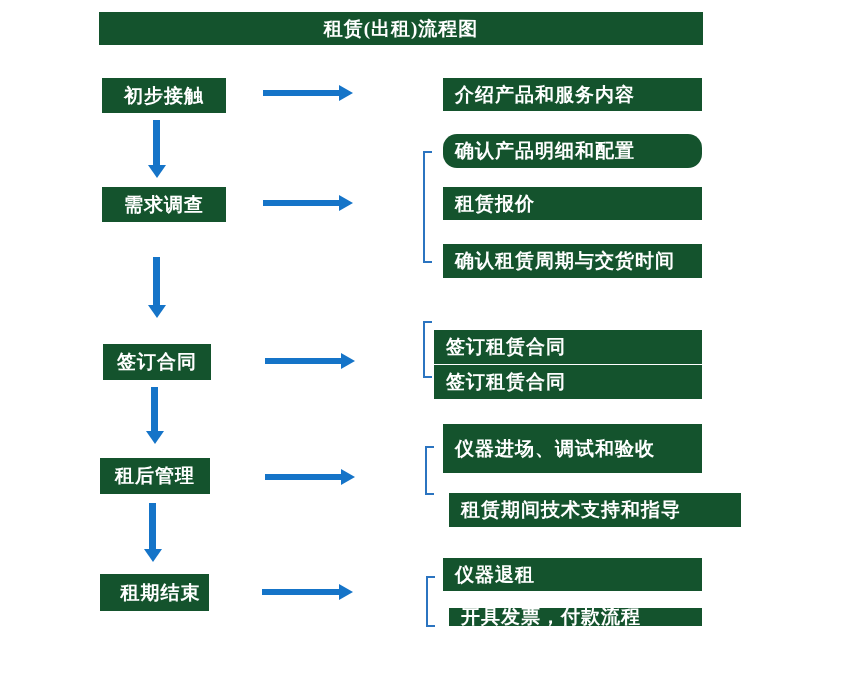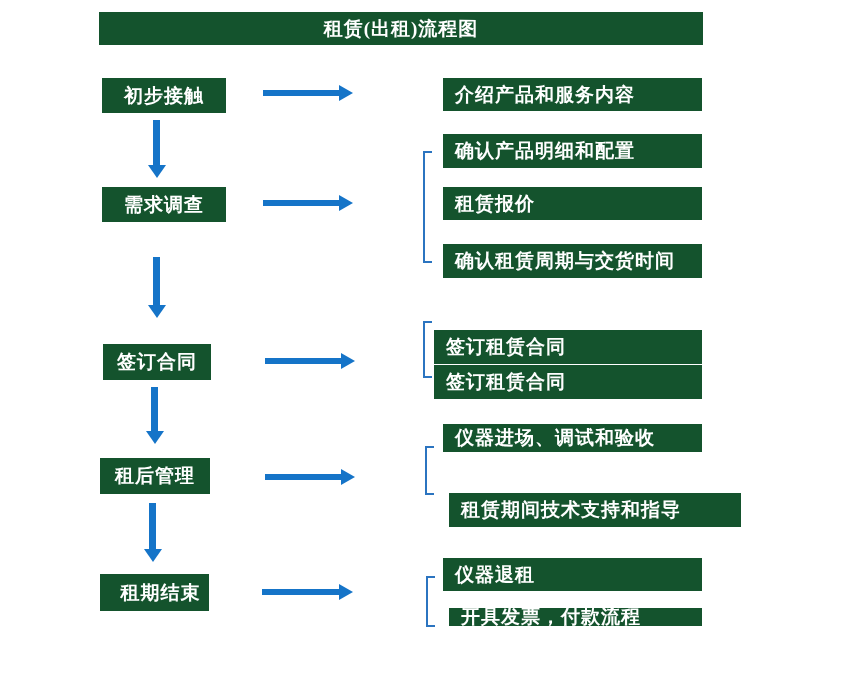--- a/index.html
+++ b/index.html
@@ -50,28 +50,28 @@
   <div class="bluebox titlebar" style="left:99px; top:12px; width:604px; height:33px;">租赁(出租)流程图</div>
 
   <div class="bluebox stage" style="left:102px; top:78px;  width:124px; height:35px;">初步接触</div>
   <div class="bluebox stage" style="left:102px; top:187px; width:124px; height:35px;">需求调查</div>
   <div class="bluebox stage" style="left:103px; top:344px; width:108px; height:36px;">签订合同</div>
   <div class="bluebox stage" style="left:100px; top:458px; width:110px; height:36px;">租后管理</div>
   <div class="bluebox stage" style="left:100px; top:574px; width:109px; height:37px;padding-left:12px;">租期结束</div>
 
   <div class="bluebox detail" style="left:443px; top:78px;  width:259px; height:33px;">介绍产品和服务内容</div>
 
-  <div class="bluebox detail" style="left:443px; top:134px; width:259px; height:34px;">确认产品明细和配置</div>
+  <div class="bluebox detail" style="left:443px; top:134px; width:259px; height:34px;border-radius:14px;">确认产品明细和配置</div>
   <div class="bluebox detail" style="left:443px; top:187px; width:259px; height:33px;">租赁报价</div>
   <div class="bluebox detail" style="left:443px; top:244px; width:259px; height:34px;">确认租赁周期与交货时间</div>
 
   <div class="bluebox detail" style="left:434px; top:314px; width:268px; height:34px;margin-top:16px;">签订租赁合同</div>
   <div class="bluebox detail" style="left:434px; top:365px; width:268px; height:34px;">签订租赁合同</div>
 
-  <div class="bluebox detail" style="left:443px; top:424px; width:259px; height:28px;">仪器进场、调试和验收</div>
+  <div class="bluebox detail" style="left:443px; top:424px; width:259px; height:49px;">仪器进场、调试和验收</div>
   <div class="bluebox detail" style="left:449px; top:493px; width:292px; height:34px;">租赁期间技术支持和指导</div>
 
   <div class="bluebox detail" style="left:443px; top:558px; width:259px; height:33px;">仪器退租</div>
   <div class="bluebox detail" style="left:449px; top:608px; width:253px; height:18px;">开具发票，付款流程</div>
 
   <div class="h-arrow" style="left:263px; top:85px;  width:90px;">
     <div class="stem"></div>
     <div class="head"></div>
   </div>
   <div class="h-arrow" style="left:263px; top:195px; width:90px;">

